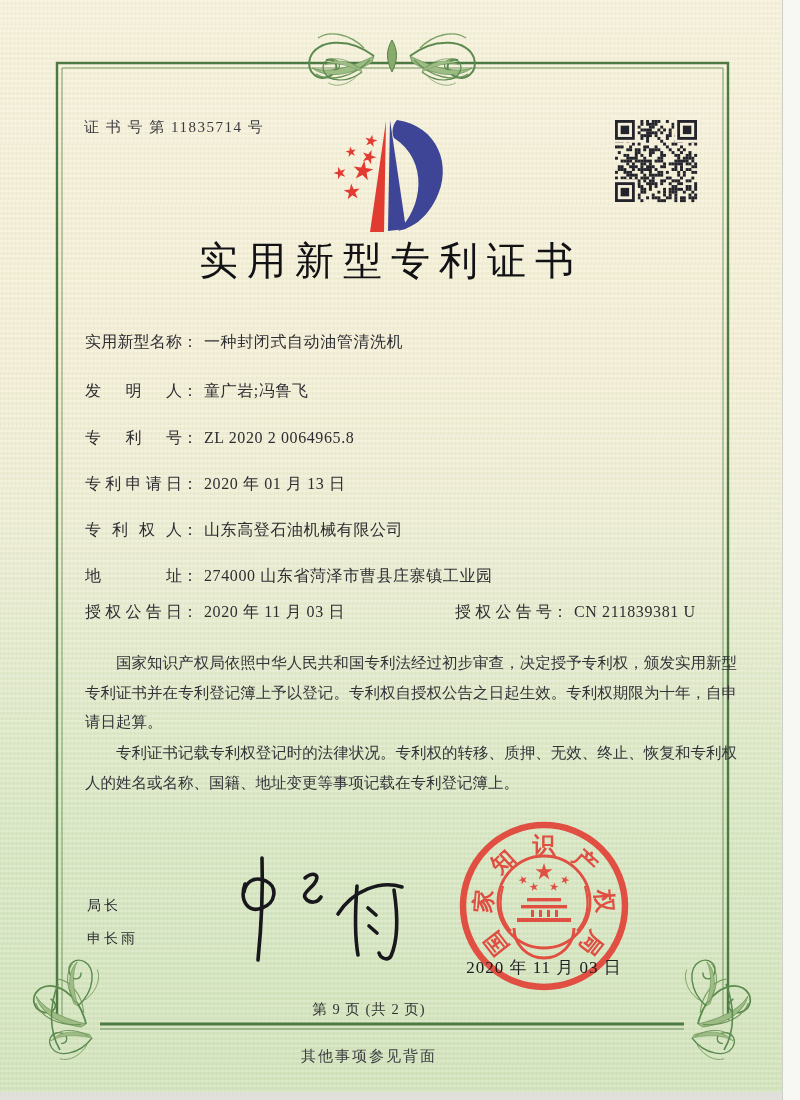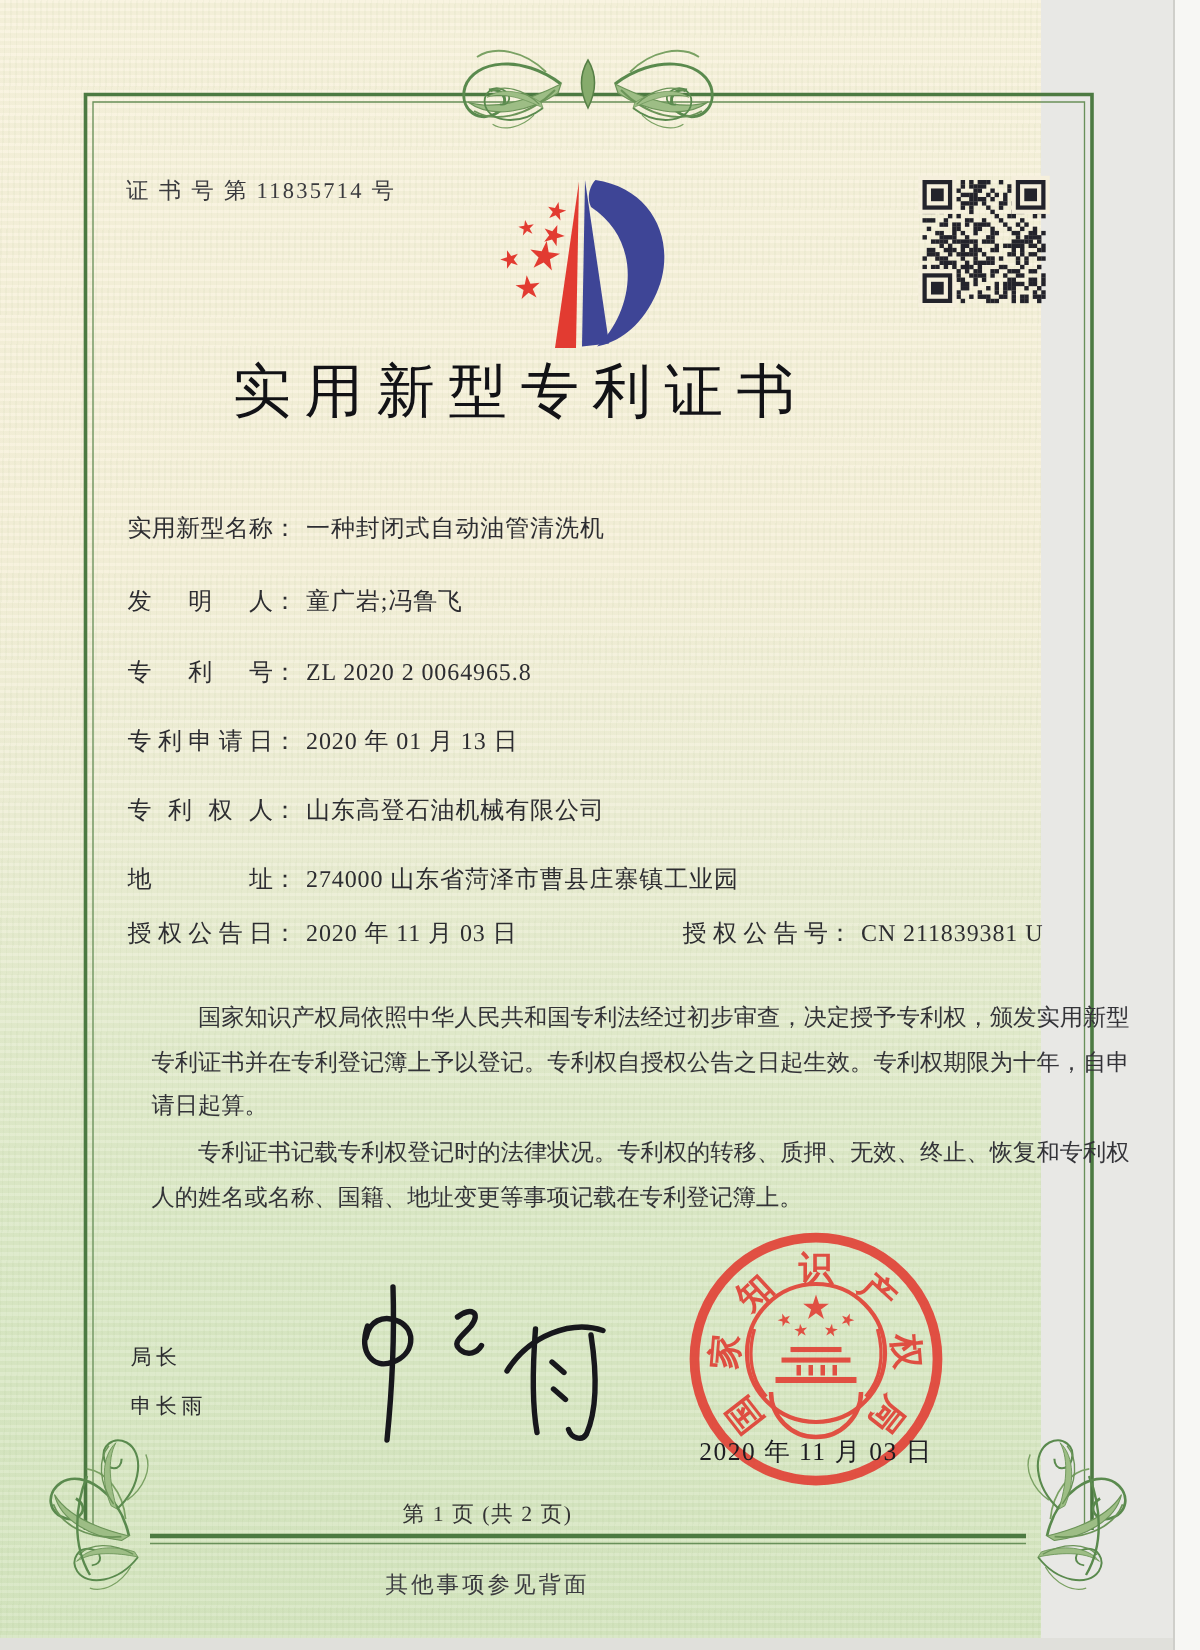--- a/index.html
+++ b/index.html
@@ -1,38 +1,38 @@
 <!DOCTYPE html>
 <html><head>
 <meta charset="utf-8">
 <style>
   html,body{margin:0;padding:0;}
   body{width:800px;height:1100px;position:relative;background:#e8e8e5;
        font-family:"Liberation Serif","DejaVu Serif",serif;overflow:hidden;}
-  .paper{position:absolute;left:0;top:0;width:694px;height:1092px;
+  .paper{position:absolute;left:0;top:0;width:782px;height:1092px;
     background:
       repeating-linear-gradient(91deg, rgba(255,255,255,0) 0 3px, rgba(130,165,100,0.05) 3px 4px),
       repeating-linear-gradient(0deg, rgba(255,255,255,0.12) 0 2px, rgba(120,160,95,0.04) 2px 5px),
       linear-gradient(180deg,#f8f2dd 0%,#f6f0da 34%,#eeeed6 50%,#e3ebcd 63%,#dbe8c6 76%,#d5e5c0 100%);
   }
   .scan-edge-right{position:absolute;right:0;top:0;width:18px;height:1100px;
     background:linear-gradient(90deg,#cfcfca 0 1px,#f7f7f4 1px);}
   .scan-edge-bottom{position:absolute;left:0;bottom:0;width:782px;height:8px;background:#e0e0db;}
   .abs{position:absolute;}
   .cert-no{left:84px;top:118px;font-size:15px;letter-spacing:1.5px;color:#3a3a3e;}
   .title{left:0;right:0;top:234px;text-align:center;font-size:39px;font-weight:400;
          letter-spacing:9px;color:#121216;}
   .frow{left:85px;font-size:16px;color:#2d2d31;white-space:nowrap;}
   .flabel{display:inline-block;width:97px;text-align:justify;text-align-last:justify;
-          text-justify:inter-character;vertical-align:bottom;margin-top:10px;}
+          text-justify:inter-character;vertical-align:bottom;}
   .fcolon{display:inline-block;margin-right:6px;}
   .fvalue{letter-spacing:0.6px;}
   .fcell2{position:absolute;left:370px;top:0;white-space:nowrap;}
   .bodyp{left:85px;width:652px;font-size:15.5px;line-height:29.5px;color:#333338;
-         text-align:justify;text-indent:2em;margin:16px;}
+         text-align:justify;text-indent:2em;margin:0;}
   .officer{left:87px;top:889px;font-size:14px;letter-spacing:3px;color:#2b2b2f;line-height:33px;}
   .seal-date{left:455px;top:956px;width:178px;text-align:center;font-size:17px;
              letter-spacing:1px;color:#1d1d22;}
   .page-no{left:0;right:44px;top:1000px;text-align:center;font-size:14.5px;color:#333;letter-spacing:1px;}
   .back-note{left:0;right:44px;top:1047px;text-align:center;font-size:15px;color:#3c3c40;letter-spacing:2px;}
   svg{overflow:visible;}
 </style>
 </head>
 <body>
 
@@ -552,21 +552,21 @@
       <rect x="11" y="8" width="3" height="7" stroke="none"></rect>
       <rect x="-27" y="16" width="54" height="4" stroke="none"></rect>
       <path d="M-30,26 A30,30 0 0 0 30,26" fill="none" stroke-width="3"></path>
       <path d="M-41,-16 C-46,2 -43,18 -33,29" fill="none" stroke-width="2.2"></path>
       <path d="M41,-16 C46,2 43,18 33,29" fill="none" stroke-width="2.2"></path>
     </g>
   </svg>
 
   <div class="abs seal-date">2020 年 11 月 03 日</div>
 
-  <div class="abs page-no">第 1 页 (共 2 页)</div>
+  <div class="abs page-no">第 9 页 (共 2 页)</div>
   <div class="abs back-note">其他事项参见背面</div>
 </div>
 
 <div class="scan-edge-right"></div>
 <div class="scan-edge-bottom"></div>
 
 
 
 
 </body></html>

